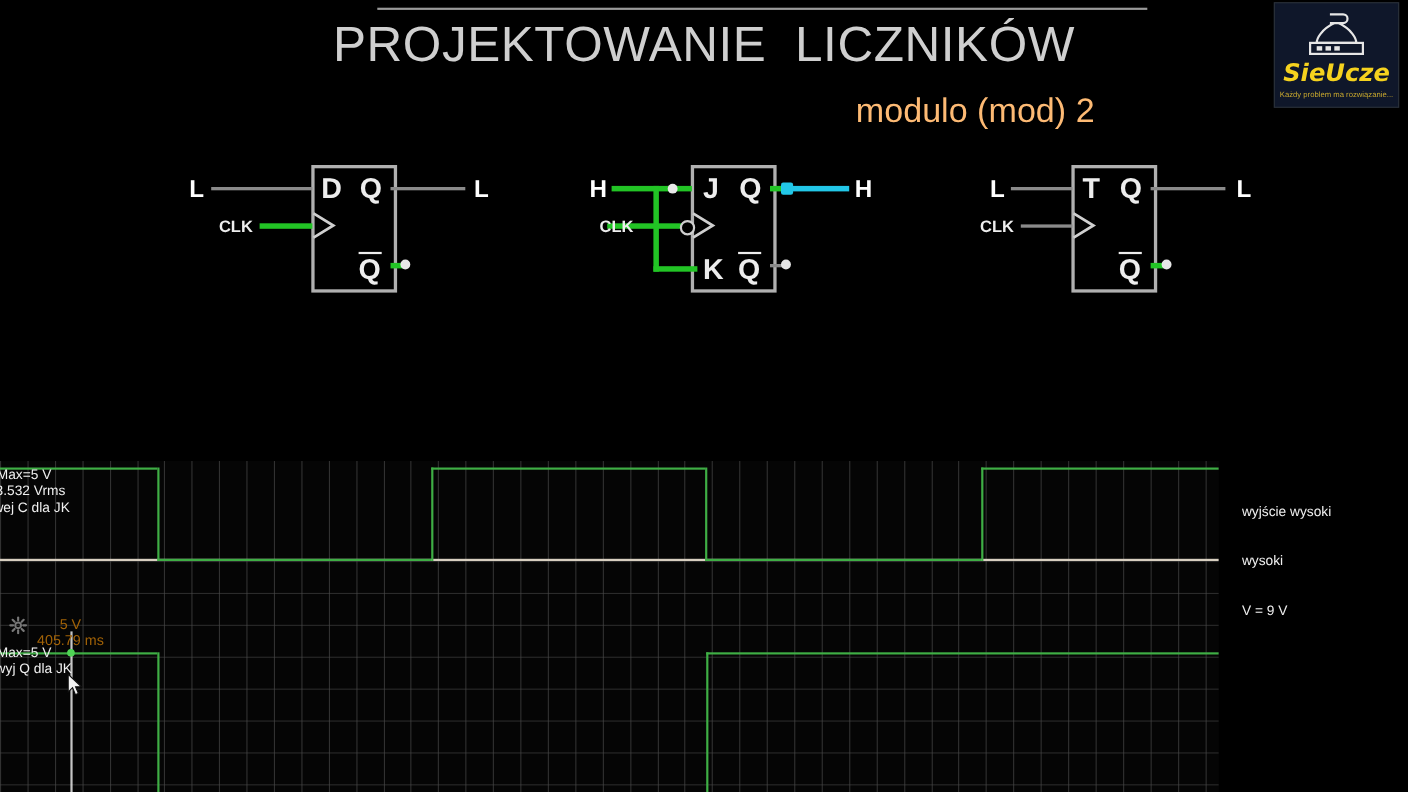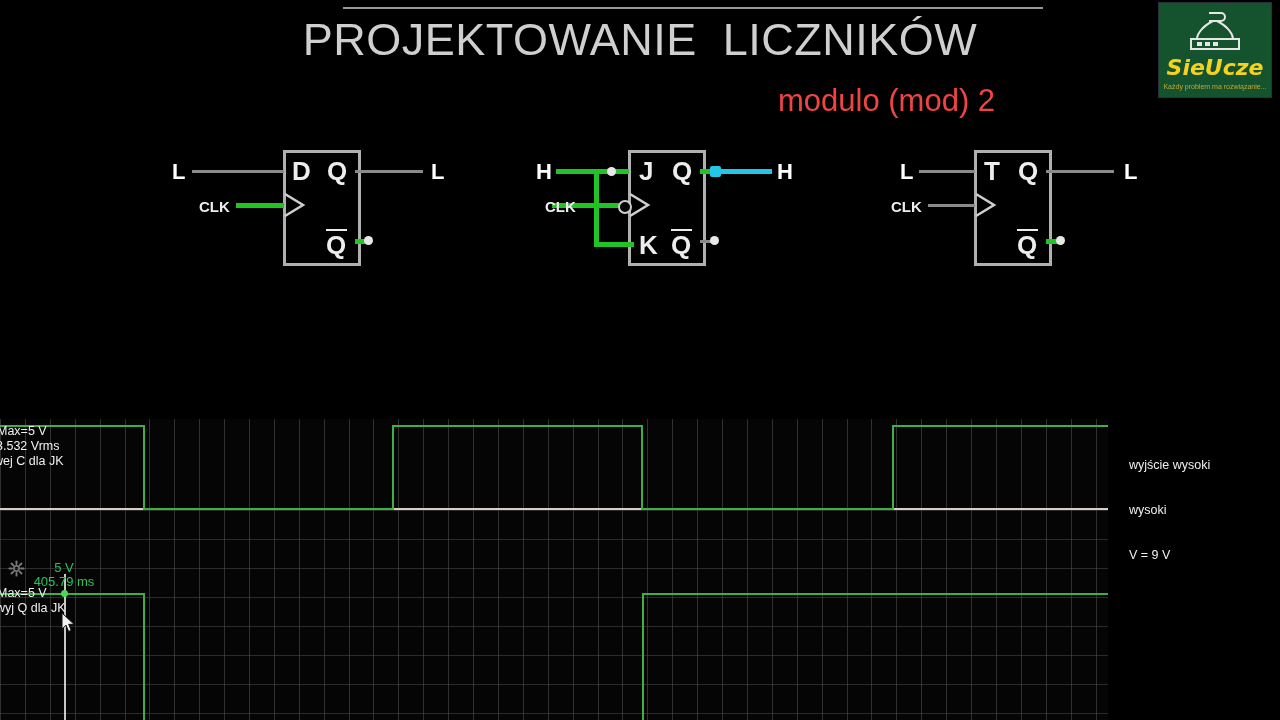--- a/index.html
+++ b/index.html
@@ -17,27 +17,27 @@
   }
   .title{
     position:absolute;left:0;top:14px;width:1280px;text-align:center;
     font-size:45px;letter-spacing:0.5px;color:#cfcfcf;
     white-space:pre;
   }
   .subtitle-left{
     position:absolute;left:322px;top:83px;font-size:31px;color:#d2d2d2;white-space:pre;
   }
   .subtitle-right{
-    position:absolute;left:778px;top:83px;font-size:31px;color:#ef4444;white-space:pre;
+    position:absolute;left:778px;top:83px;font-size:31px;color:#fdba74;white-space:pre;
   }
 
   
   .logo{
     position:absolute;left:1158px;top:2px;width:112px;height:94px;
-    background:#14532d;border:1px solid #2b3139;overflow:hidden;
+    background:#0f172a;border:1px solid #2b3139;overflow:hidden;
   }
   .logo svg{position:absolute;left:50%;top:4px;transform:translateX(-50%);}
   .logo-word{
     position:absolute;left:0;top:52px;width:112px;text-align:center;
     font-size:22px;font-weight:bold;color:#f5d21e;font-style:italic;
     font-family:"DejaVu Sans", sans-serif;letter-spacing:0px;
   }
   .logo-tag{
     position:absolute;left:0;top:80px;width:112px;text-align:center;
     font-size:7px;color:#c8a82e;white-space:nowrap;
@@ -70,21 +70,21 @@
   .trace.h{height:2px;}
   .trace.v{width:2px;}
   .cursor-line{position:absolute;width:2px;background:#e9e9e9;opacity:.85;}
   .cursor-dot{position:absolute;width:7px;height:7px;border-radius:50%;background:#4fd455;}
 
   .scope-text{position:absolute;font-size:12.5px;color:#f0f0f0;line-height:15px;white-space:pre;}
   .right-note{position:absolute;left:1129px;top:428px;font-size:12.5px;color:#efefef;line-height:15px;white-space:pre;}
 
   .gear{position:absolute;left:8px;top:560px;width:17px;height:17px;}
   .cursor-arrow{position:absolute;left:61px;top:612px;width:16px;height:22px;}
-  .measure{position:absolute;text-align:center;font-size:13px;color:#22c55e;white-space:pre;}
+  .measure{position:absolute;text-align:center;font-size:13px;color:#a16207;white-space:pre;}
 </style>
 </head>
 <body>
 
 <div class="stage">
 
   <div class="title-rule"></div>
   <div class="title">PROJEKTOWANIE  LICZNIKÓW</div>
   <div class="subtitle-right">modulo (mod) 2</div>
 

